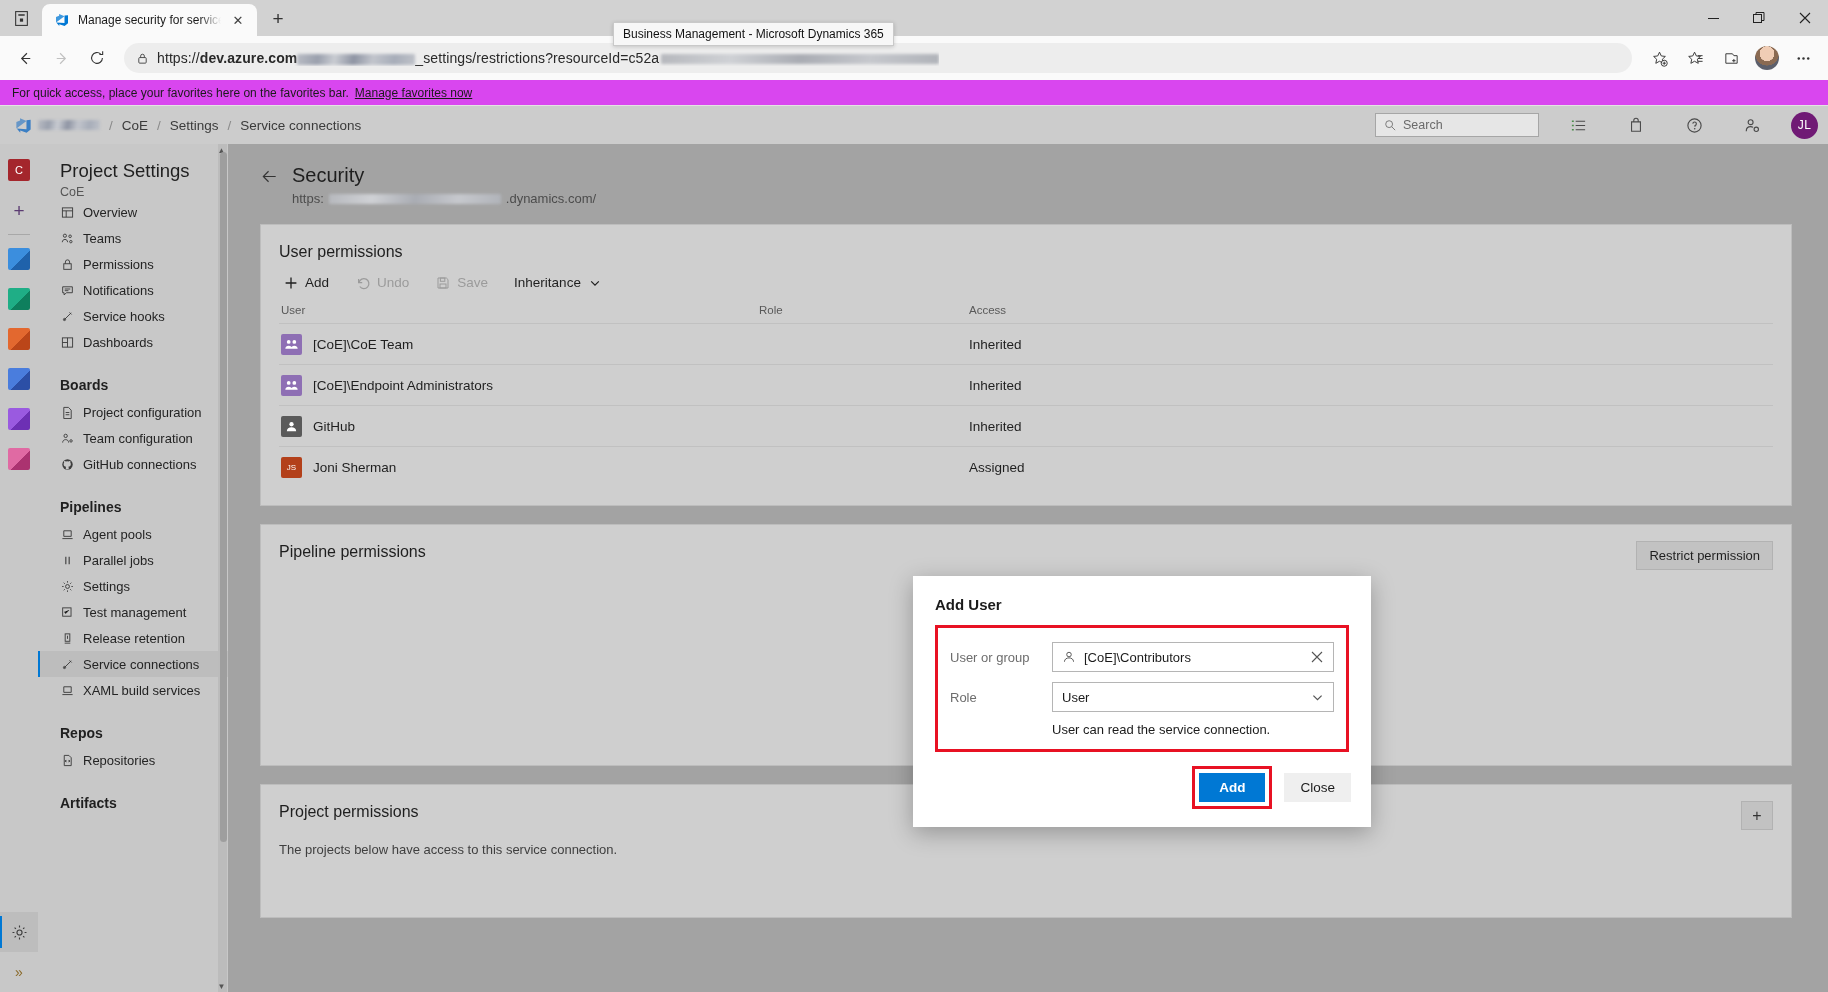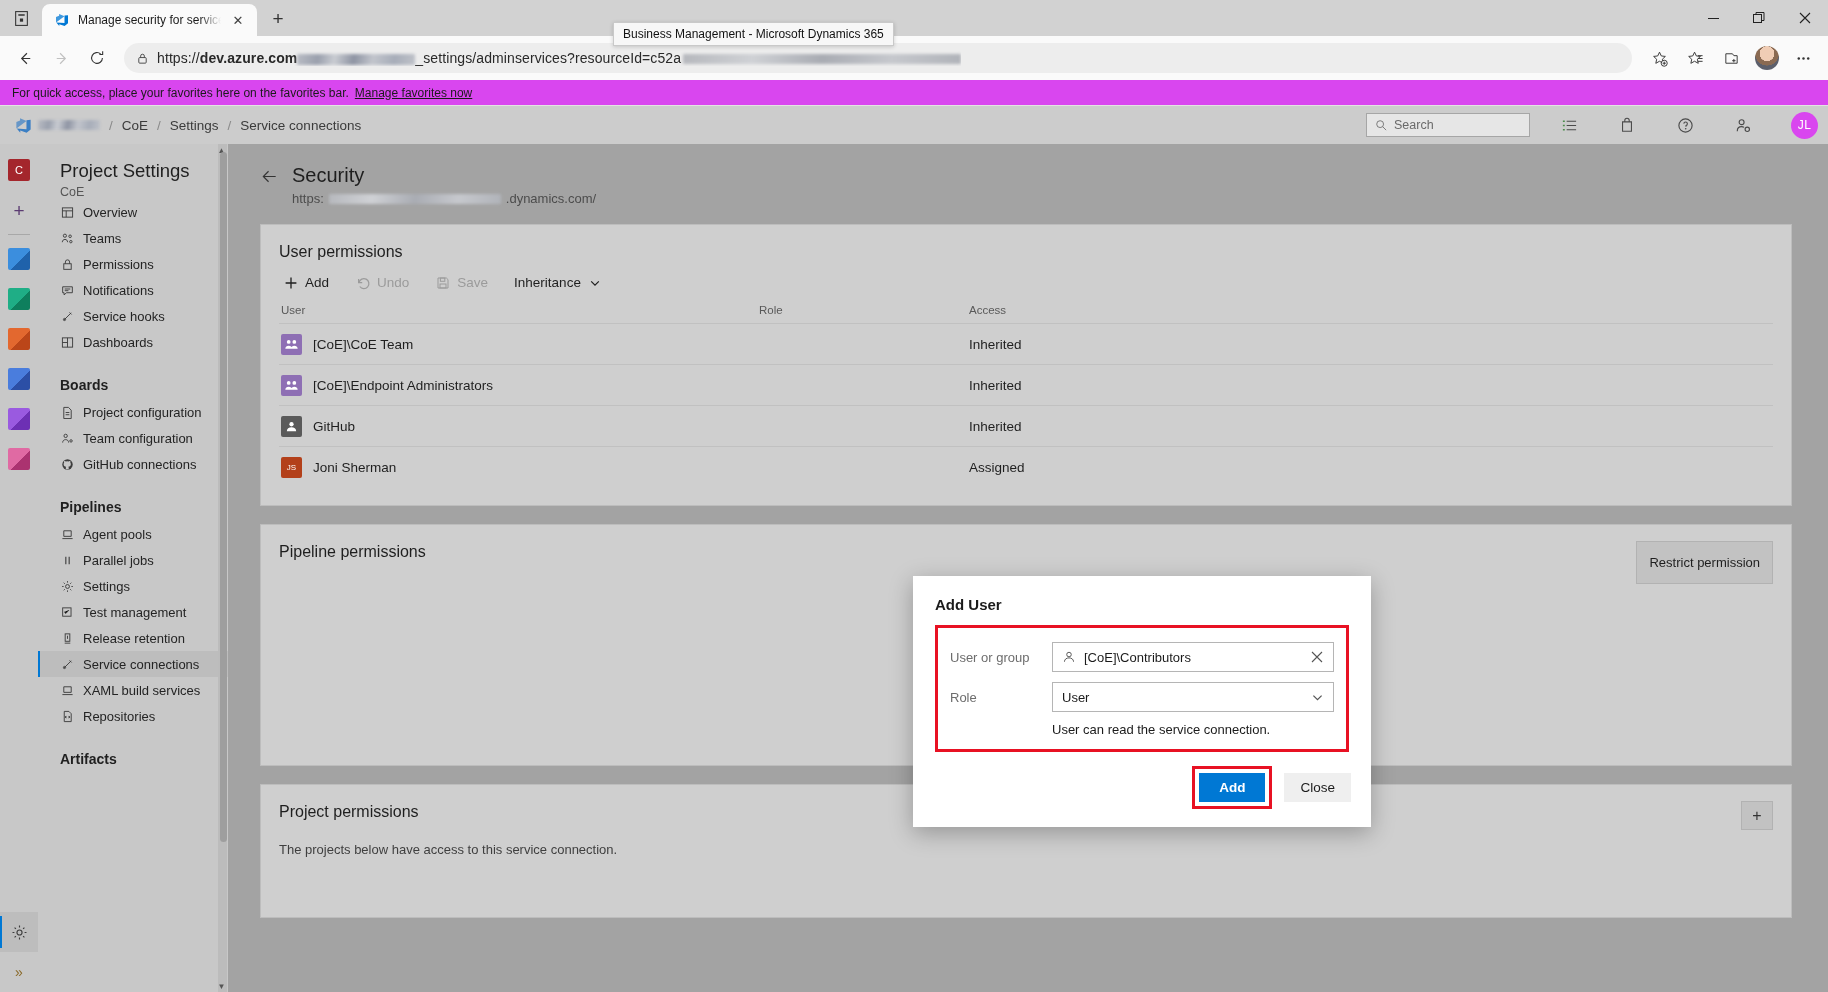--- a/index.html
+++ b/index.html
@@ -115,23 +115,23 @@
   .ado-search {
     width: 164px; height: 24px; background: #e6e6e6; border: 1px solid #a6a6a6;
     display: flex; align-items: center; gap: 7px; padding: 0 8px;
     font-size: 12.5px; color: #6a6a6a;
   }
   .ado-hicon {
     width: 38px; height: 34px; display: flex; align-items: center;
     justify-content: center; color: #4a4a4a;
   }
   .ado-avatar {
-    width: 27px; height: 27px; border-radius: 50%; background: #d946ef;
+    width: 27px; height: 27px; border-radius: 50%; background: #701a75;
     color: #fff; font-size: 12px; display: flex; align-items: center;
-    justify-content: center; margin-left: 9px; letter-spacing: .3px;
+    justify-content: center; margin-left: 0; letter-spacing: .3px;
   }
 
   .ado-body { flex: 1; display: flex; min-height: 0; }
 
   
   .rail {
     width: 38px; background: #c8c8c8; display: flex; flex-direction: column;
     align-items: center; padding-top: 6px; flex: 0 0 38px;
   }
   .rail-item {
@@ -220,21 +220,21 @@
   .empty-wrap { text-align: center; padding: 26px 0 34px 0; }
   .empty-circle {
     width: 62px; height: 62px; border-radius: 50%; background: #c6c6c6;
     margin: 0 auto 22px auto; display: flex; align-items: center; justify-content: center;
   }
   .empty-t1 { font-size: 15.5px; color: #1f1f1f; }
   .empty-t2 { font-size: 13px; color: #3f3f3f; margin-top: 6px; }
   .empty-link { font-size: 13px; color: #0067b8; margin-top: 5px; display: inline-block; }
   .btn-ghost {
     position: absolute; right: 18px; top: 16px; background: #c2c2c2;
-    border: 1px solid #b2b2b2; font-size: 13px; color: #1f1f1f; padding: 13px 12px;
+    border: 1px solid #b2b2b2; font-size: 13px; color: #1f1f1f; padding: 6px 12px;
   }
   .btn-plus {
     position: absolute; right: 18px; top: 16px; width: 32px; height: 29px;
     background: #c2c2c2; border: 1px solid #b2b2b2; display: flex;
     align-items: center; justify-content: center; font-size: 16px; color: #333;
   }
   .card-sub { font-size: 13px; color: #3f3f3f; margin-top: 21px; }
 
   
   .dlg-shell {
@@ -332,21 +332,21 @@
   </div>
 
   <div class="omnibox">
     <span>
       <svg width="13" height="13" viewBox="0 0 14 14">
           <rect x="3" y="6" width="8" height="6" rx="1" fill="none" stroke="#444"></rect>
           <path d="M5 6V4.4a2 2 0 0 1 4 0V6" fill="none" stroke="#444"></path>
         </svg>
     </span>
     <span class="omnibox-url">
-      <span>https://</span><b>dev.azure.com</b><span class="redact" style="width:118px"></span><span>_settings/adminservices?resourceId=c52a</span><span class="redact-dim" style="width:278px;margin-left:2px"></span>
+      <span>https://</span><b>dev.azure.com</b><span class="redact" style="width:118px"></span><span>_settings/restrictions?resourceId=c52a</span><span class="redact-dim" style="width:278px;margin-left:2px"></span>
     </span>
   </div>
 
   <div class="tb-icon">
     <svg width="17" height="17" viewBox="0 0 18 18">
         <path d="M9 2.3l1.9 4 4.3.5-3.2 3 .9 4.3L9 11.9l-3.9 2.2.9-4.3-3.2-3 4.3-.5z" fill="none" stroke="#333"></path>
         <circle cx="14" cy="14" r="3.2" fill="#fafafa" stroke="#333"></circle>
         <path d="M14 12.3v3.4M12.3 14h3.4" stroke="#333"></path>
       </svg>
   </div>
@@ -627,20 +627,21 @@
       <div class="sn-item">
         <span class="sn-ico">
             <svg width="13" height="13" viewBox="0 0 14 14">
               <path d="M3 3h8v6H3z" fill="none" stroke="#3d3d3d"></path>
               <path d="M1.5 11.4h11" stroke="#3d3d3d"></path>
             </svg>
           </span>
         <span>XAML build services</span>
       </div>
 
+      <div class="sn-group">Repos</div>
       <div class="sn-item">
         <span class="sn-ico">
             <svg width="13" height="13" viewBox="0 0 14 14">
               <path d="M3.5 1.5h5l2.5 2.5v8.5h-7.5z" fill="none" stroke="#3d3d3d"></path>
               <path d="M5.6 6.4 4.6 7.6l1 1.2M8.4 6.4l1 1.2-1 1.2" stroke="#3d3d3d"></path>
             </svg>
           </span>
         <span>Repositories</span>
       </div>
 

